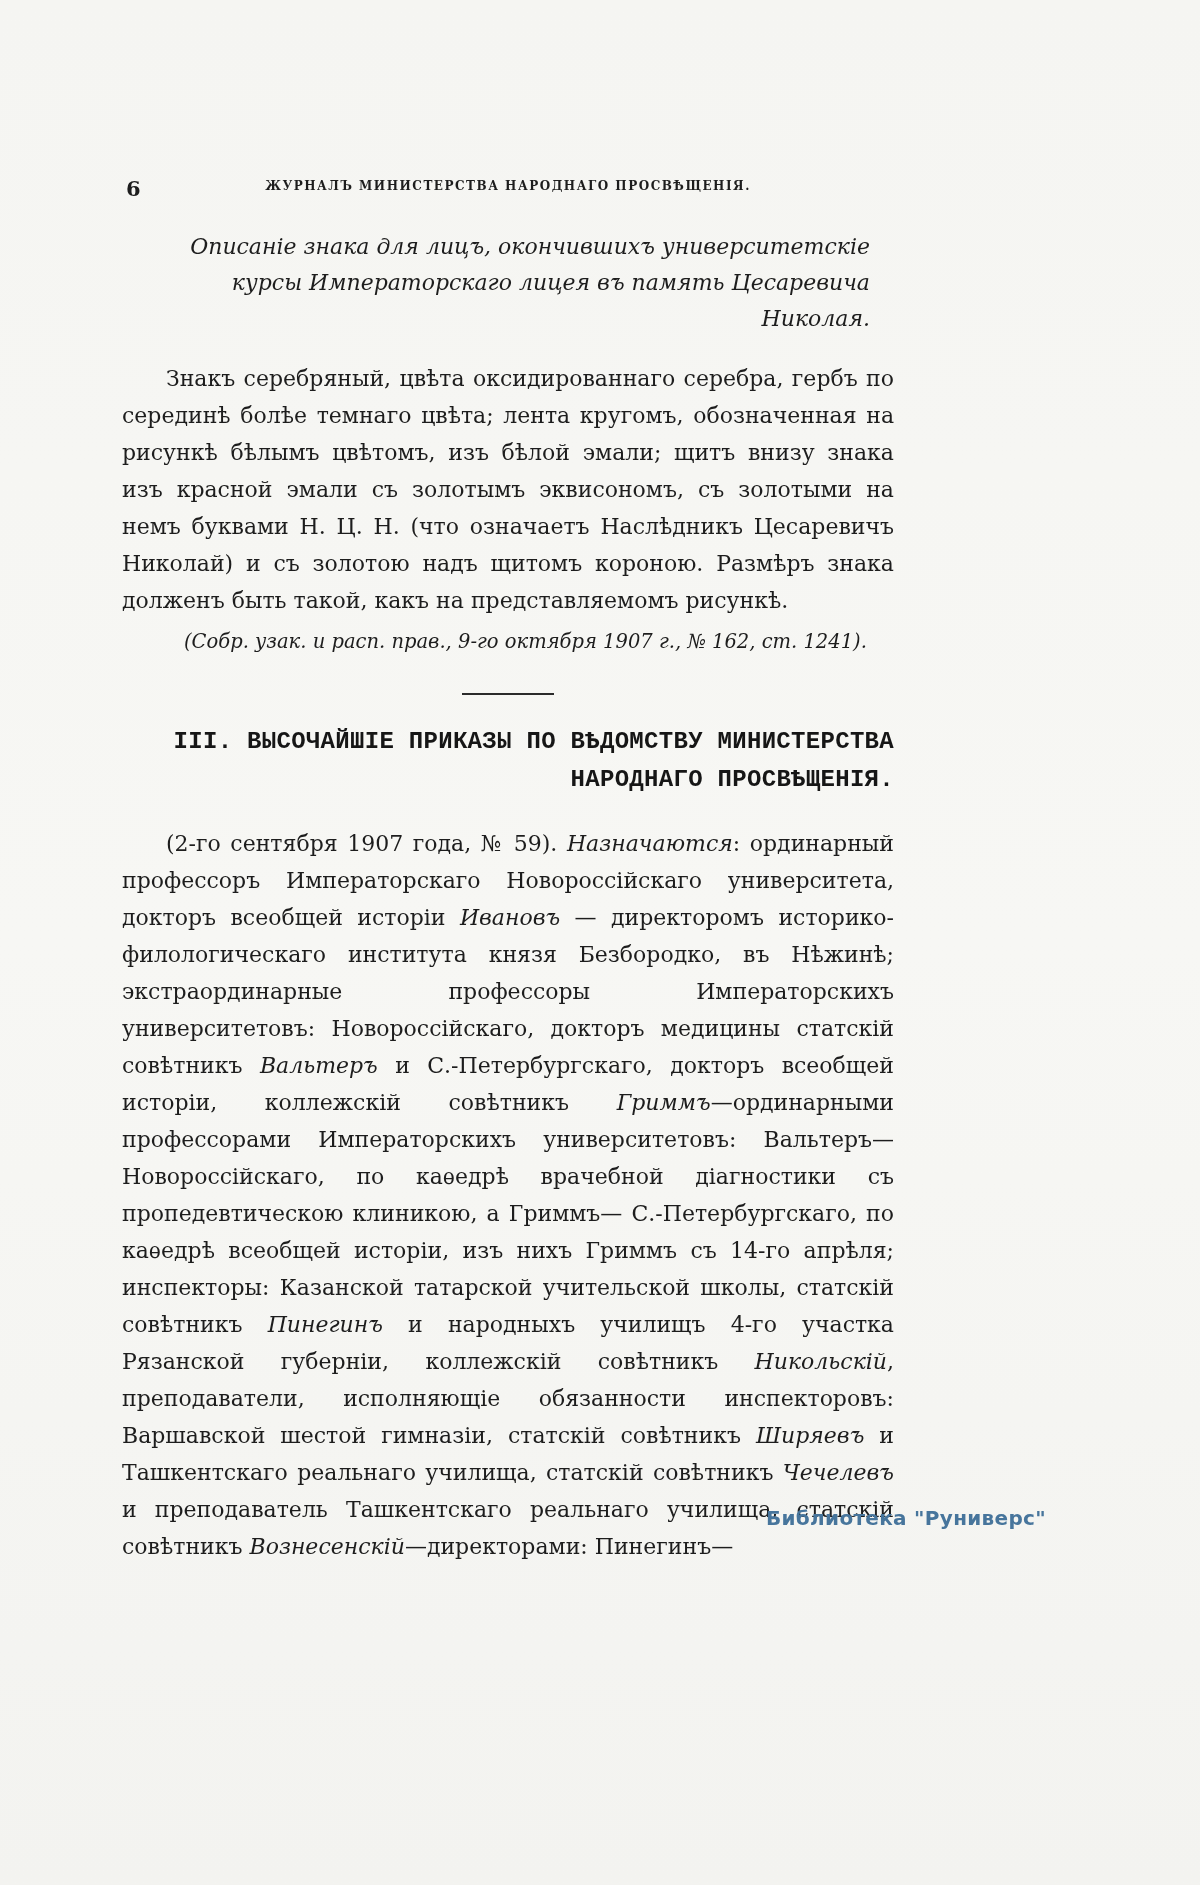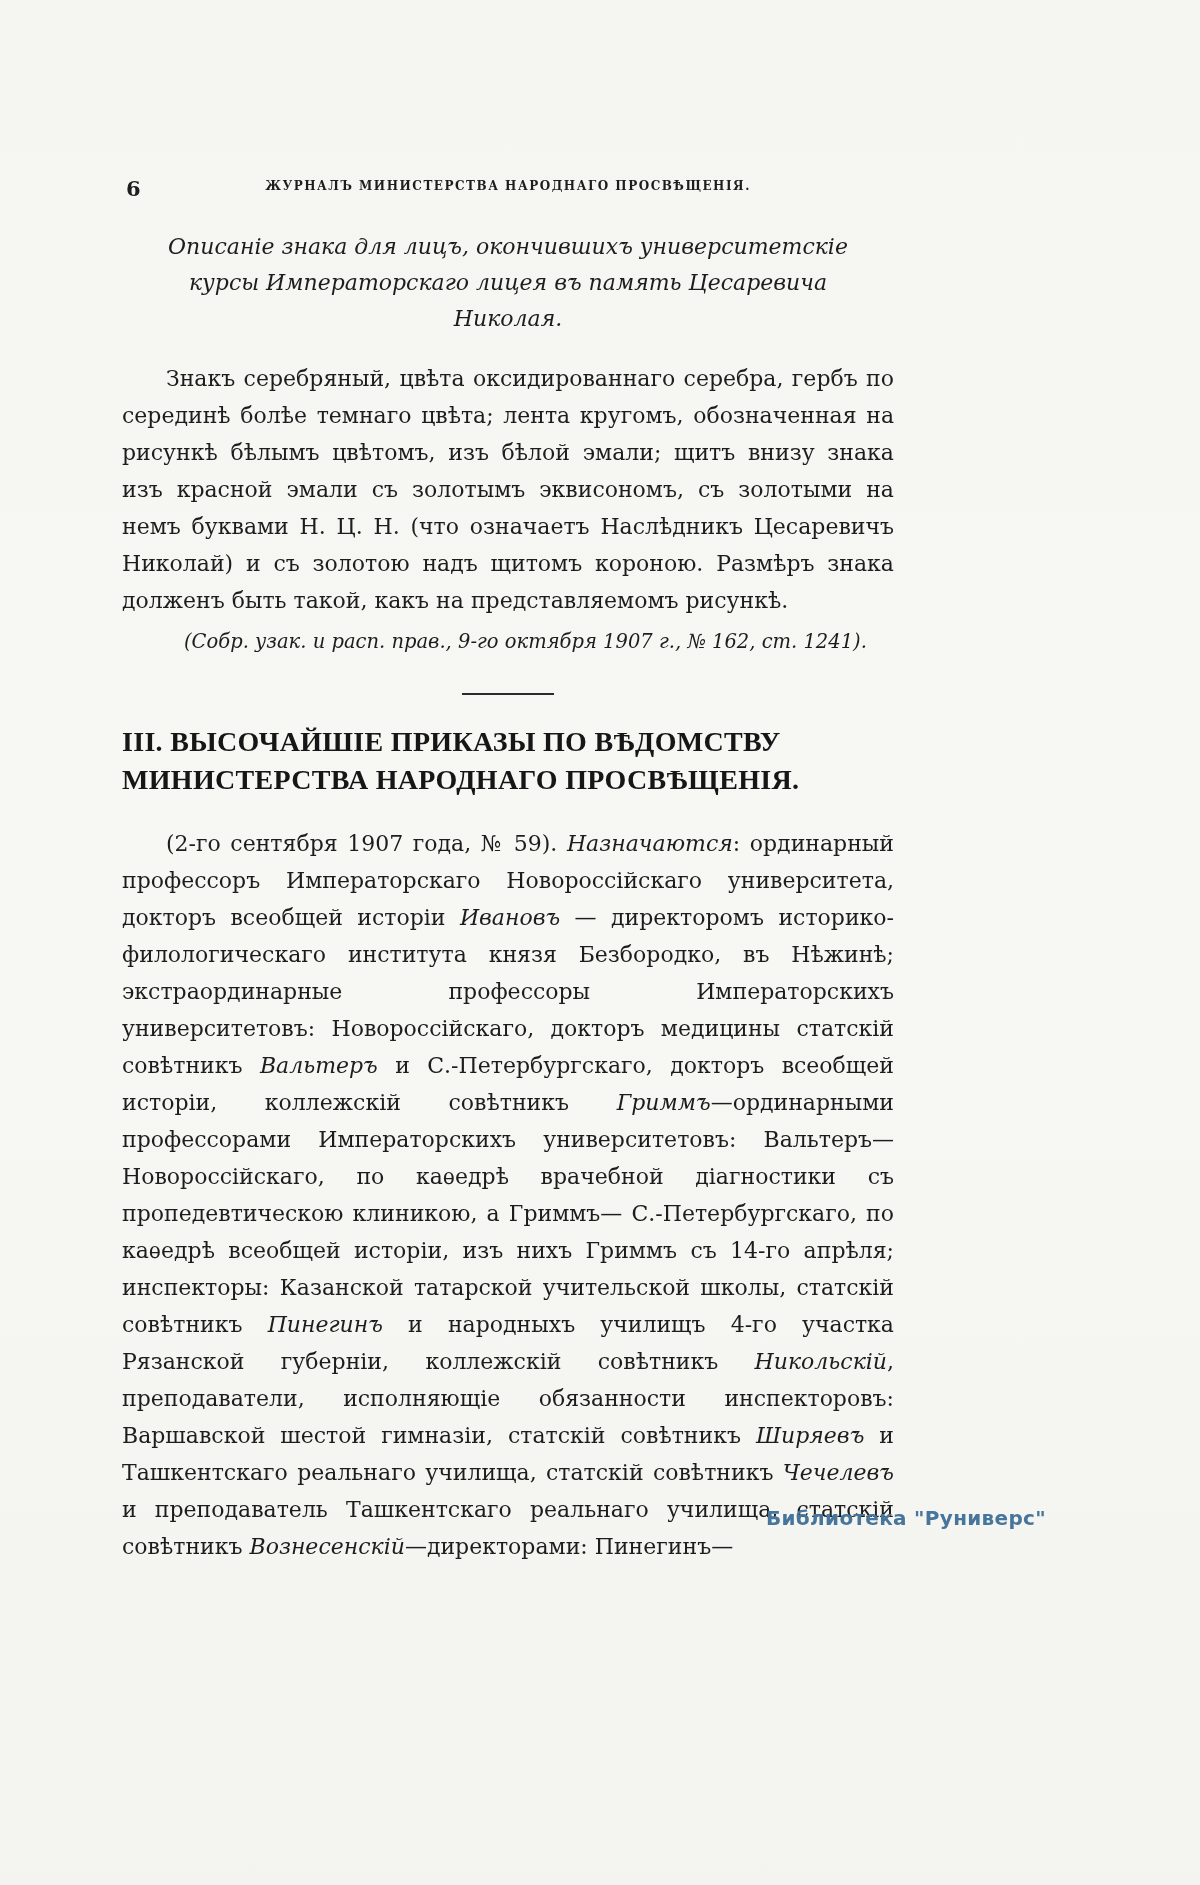--- a/index.html
+++ b/index.html
@@ -54,40 +54,40 @@
     text-indent: 0;
   }
   .it {
     font-style: italic;
   }
   .desc-heading {
     margin: 27px 24px 23px 24px;
     font-style: italic;
     font-size: 22px;
     line-height: 36px;
-    text-align: center;
+    text-align: right;
   }
   .citation {
     margin: 8px 0 0 62px;
     font-size: 19.5px;
     line-height: 30px;
   }
   .divider {
     width: 92px;
     height: 0;
     border-top: 2.5px solid #2b2b2b;
     margin: 36px auto 28px auto;
   }
   .section-heading {
     margin: 0 0 26px 0;
-    font-family: Liberation Serif, serif;
+    font-family: Liberation Mono, monospace;
     font-weight: bold;
-    font-size: 28px;
+    font-size: 24px;
     line-height: 38px;
-    text-align: left;
+    text-align: right;
     letter-spacing: 0.3px;
     color: #161616;
   }
   .watermark {
     position: absolute;
     left: 766px;
     top: 1506px;
     font-family: "DejaVu Sans", "Liberation Sans", sans-serif;
     font-weight: bold;
     font-size: 20px;

